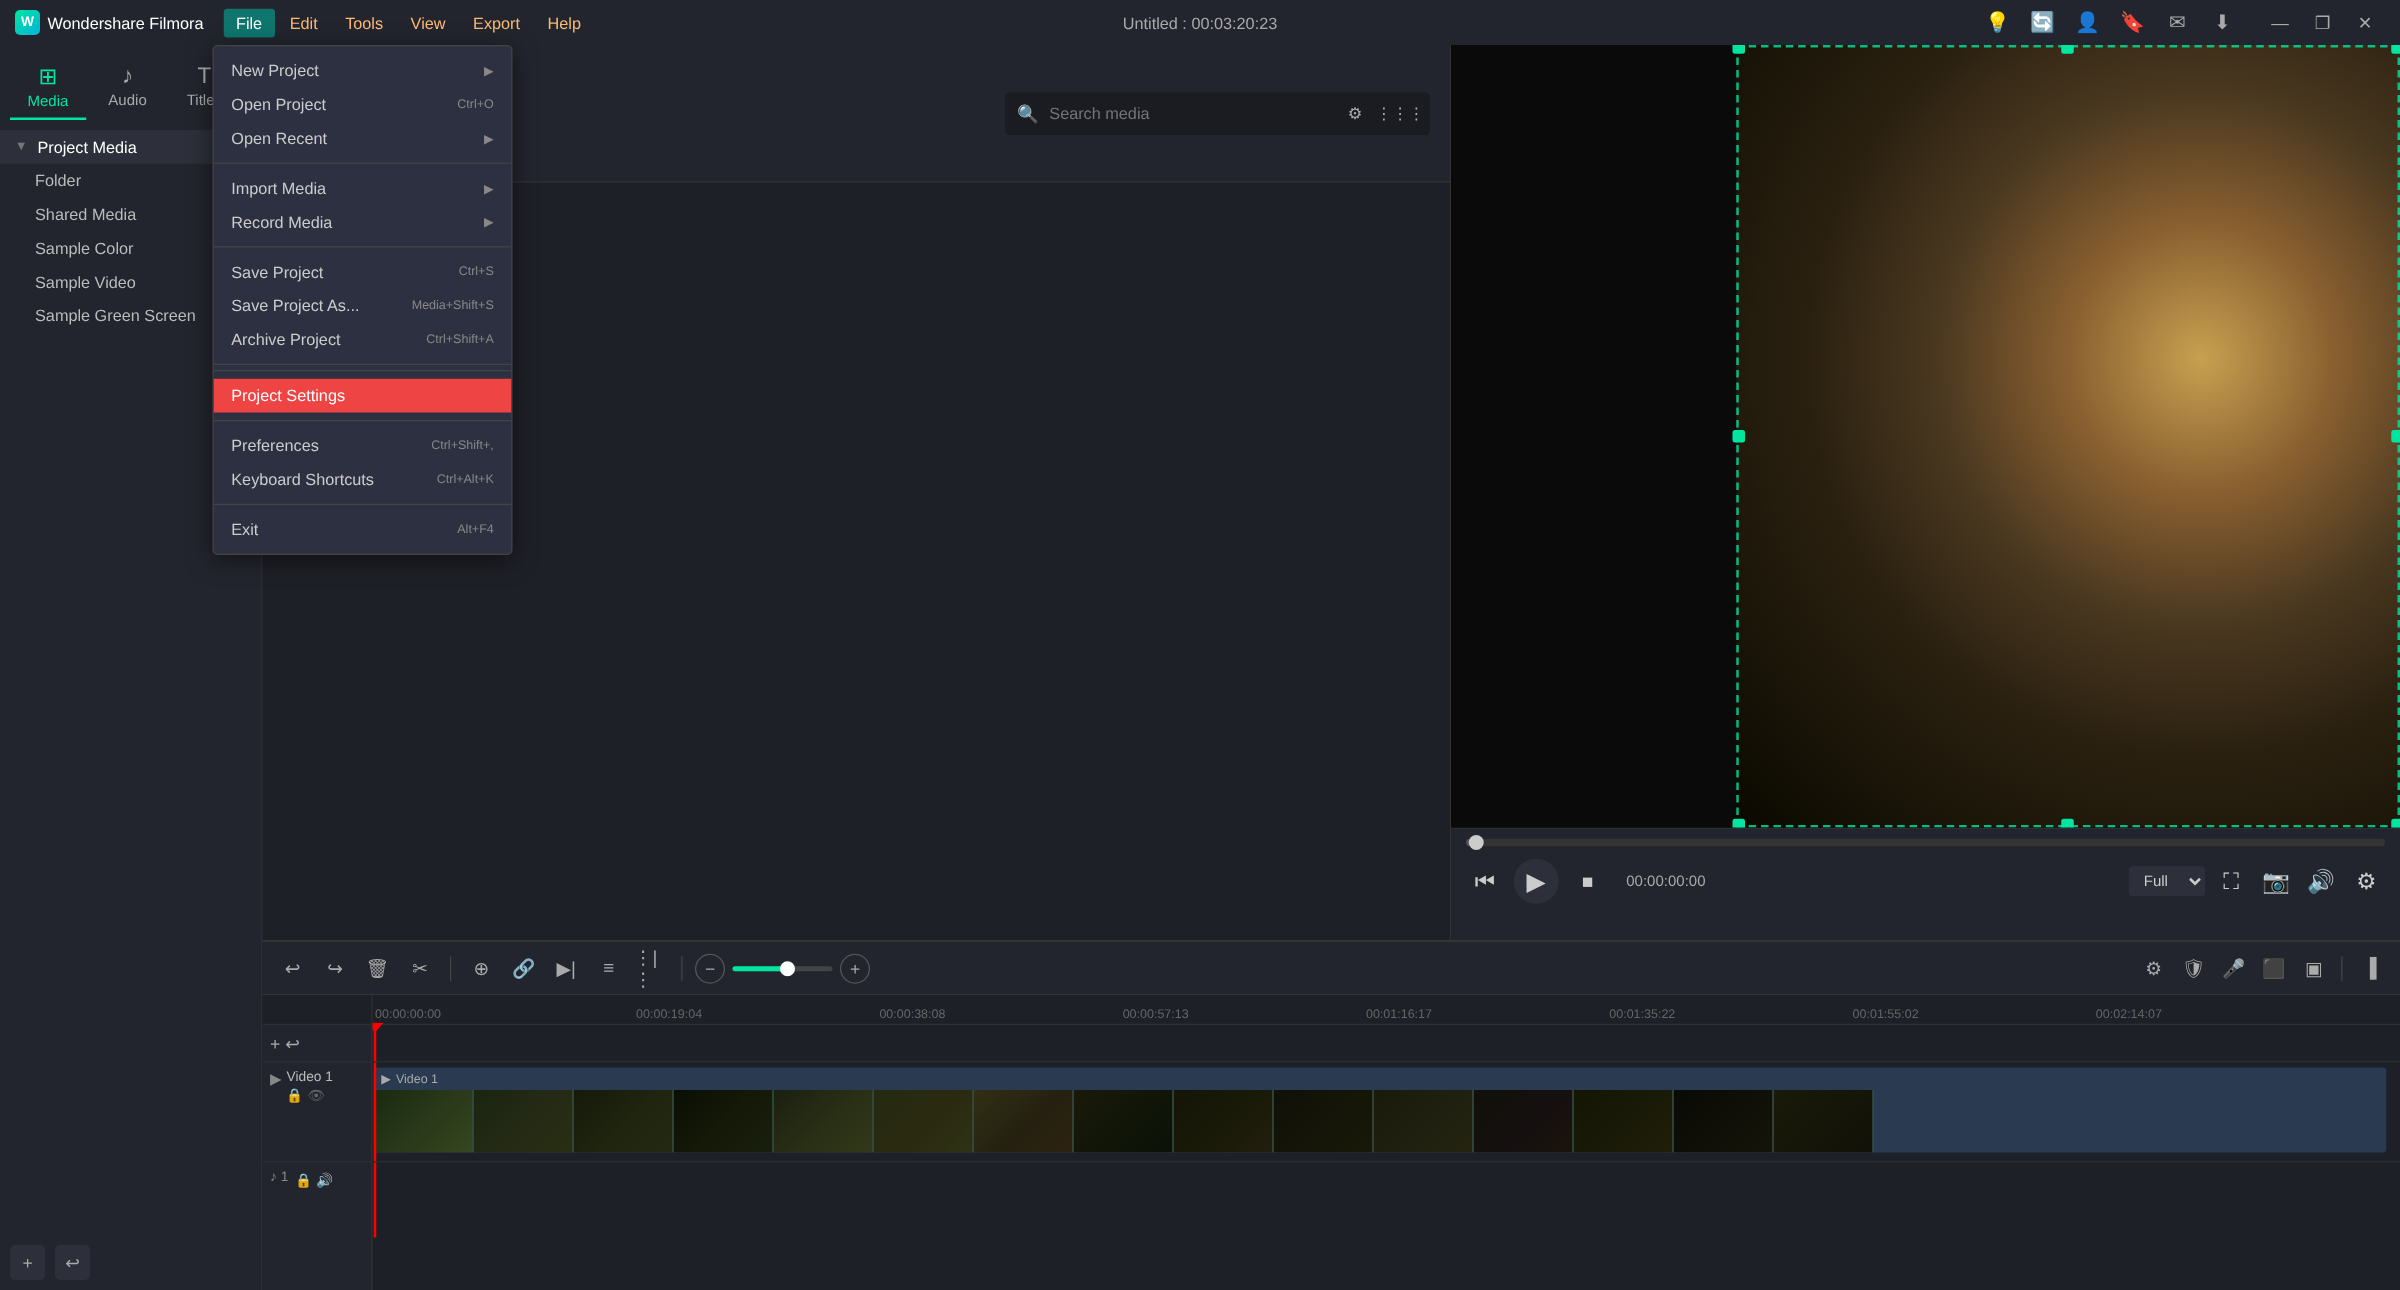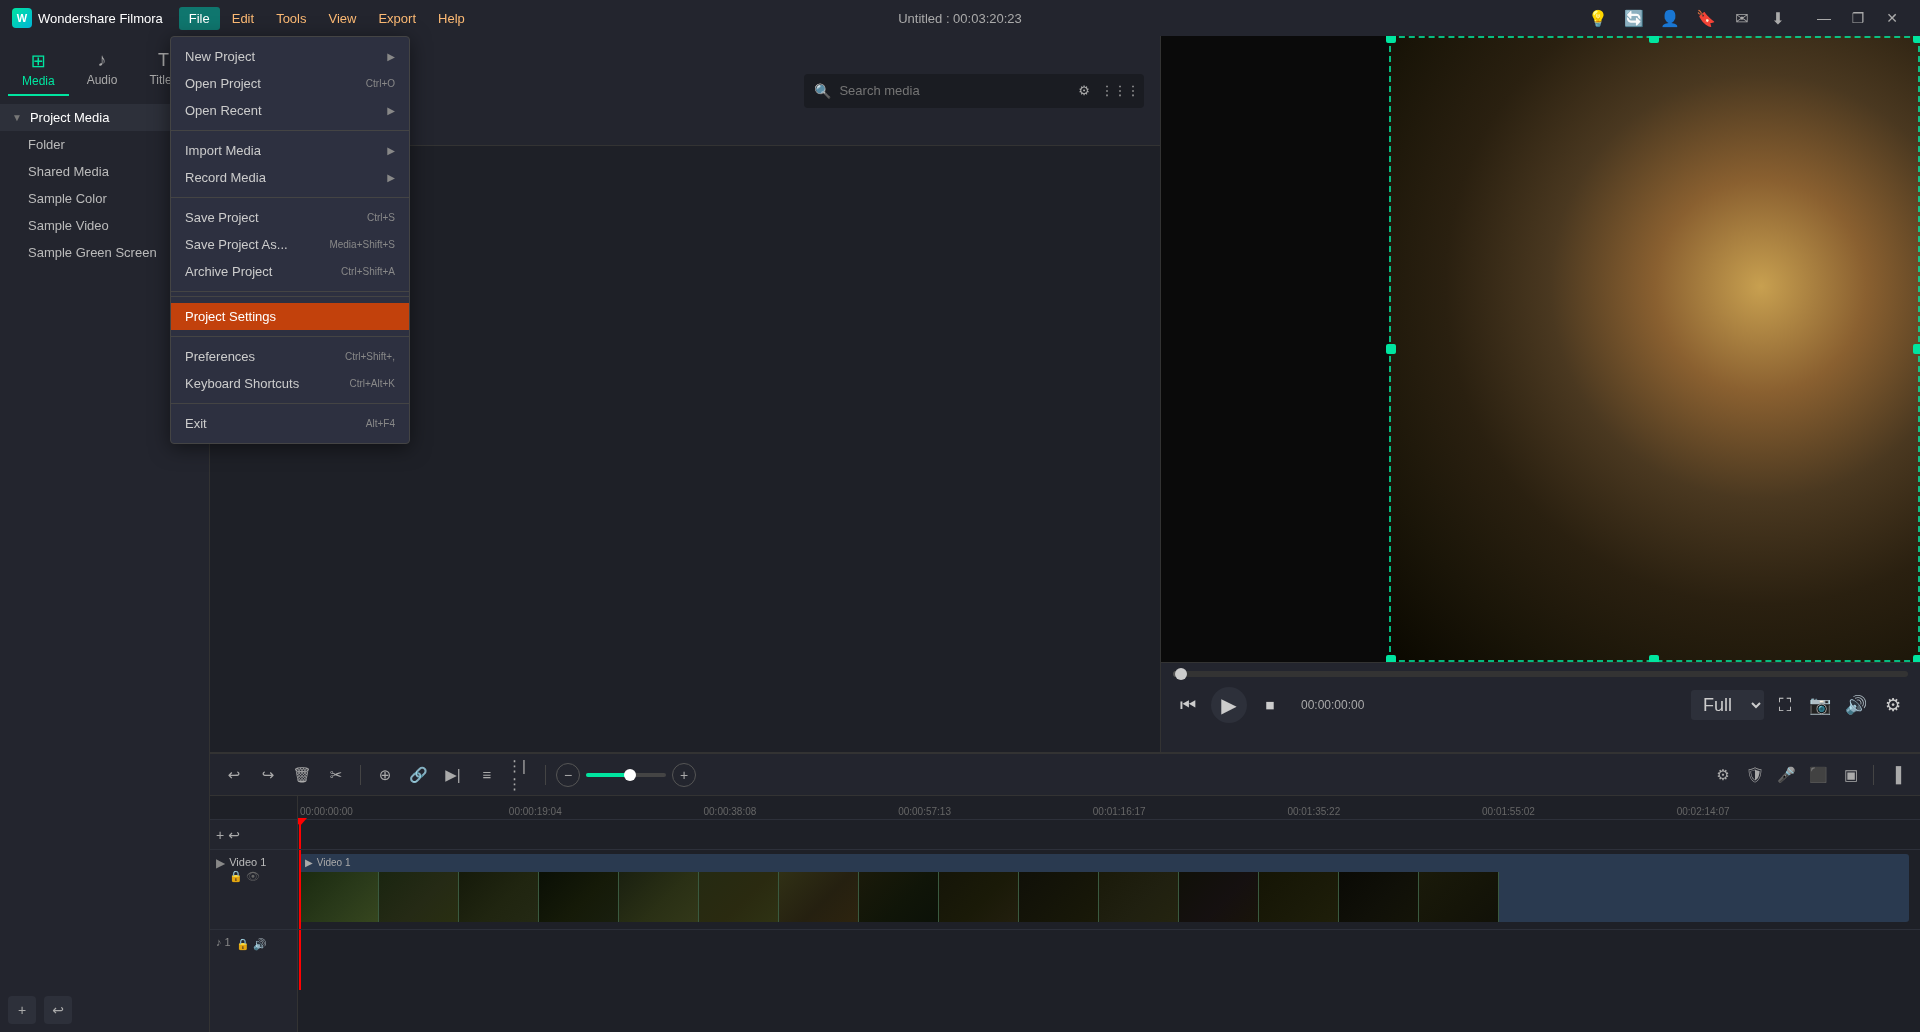--- a/index.html
+++ b/index.html
@@ -379,21 +379,21 @@
       margin-left: auto;
       display: flex;
       align-items: center;
       gap: 6px;
     }
     .zoom-select {
       background: #2d303a;
       border: none;
       color: #ccc;
       padding: 4px 8px;
-      font-size: 18px;
+      font-size: 12px;
       border-radius: 3px;
       cursor: pointer;
     }
     .time-display {
       color: #aaa;
       font-size: 12px;
       margin-left: 8px;
     }
 
     
@@ -596,21 +596,21 @@
     .menu-divider { height: 1px; background: #444; margin: 4px 0; }
     .menu-row {
       display: flex;
       align-items: center;
       padding: 6px 14px;
       cursor: pointer;
       color: #ccc;
       font-size: 13px;
       gap: 8px;
     }
-    .menu-row.highlighted { background: #c2410c; color: #fff; }
+    .menu-row.highlighted { background: #ef4444; color: #fff; }
     .menu-row.disabled { color: #666; cursor: default; }
     .menu-shortcut { margin-left: auto; color: #888; font-size: 10px; }
     .menu-arrow { margin-left: auto; color: #888; font-size: 10px; }
 
     
     ::-webkit-scrollbar { width: 6px; height: 6px; }
     ::-webkit-scrollbar-track { background: #1a1c22; }
     ::-webkit-scrollbar-thumb { background: #444; border-radius: 3px; }
 
     

